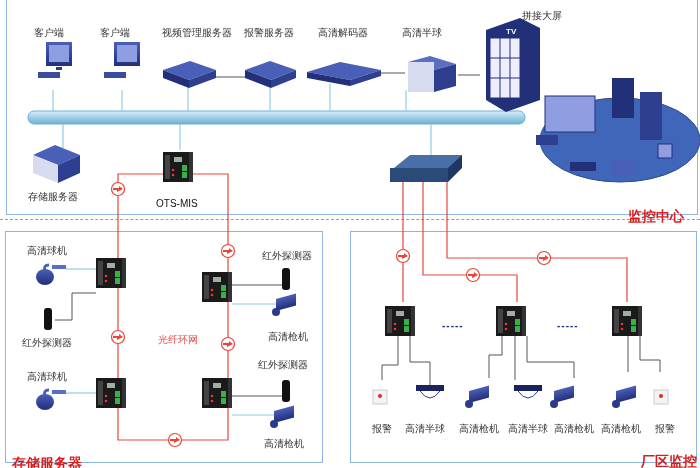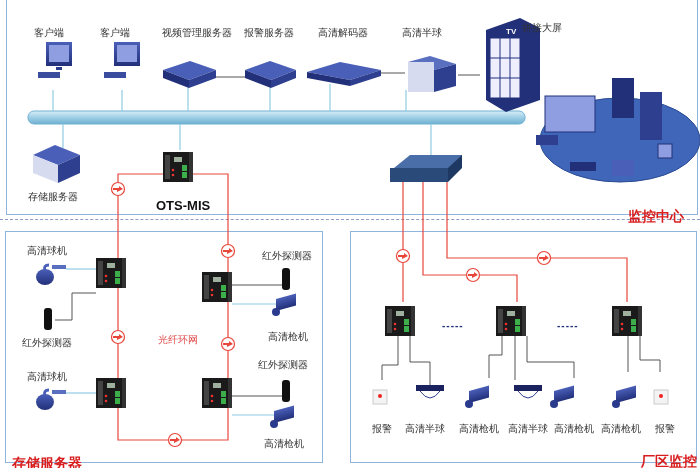--- a/index.html
+++ b/index.html
@@ -1,20 +1,20 @@
 <!DOCTYPE html>
 <html><head>
 <meta charset="utf-8">
 <style>
   html,body{margin:0;padding:0;background:#fff;}
   body{width:700px;height:468px;position:relative;overflow:hidden;font-family:"DejaVu Serif","Liberation Serif",serif;}
   .lbl{position:absolute;font-size:10px;color:#333;white-space:nowrap;}
   .zone-title{position:absolute;font-size:14px;color:#d81e1e;font-weight:bold;white-space:nowrap;margin-top:9px;}
   .ring-lbl{position:absolute;font-size:10px;color:#e24a4a;white-space:nowrap;}
-  .ots{position:absolute;font-family:"Liberation Sans",sans-serif;font-size:13px;color:#111;font-weight:bold;}
+  .ots{position:absolute;font-family:"Liberation Sans",sans-serif;font-size:10px;color:#111;font-weight:normal;}
   svg{position:absolute;left:0;top:0;}
   .box{position:absolute;border:1.5px solid #8fb4de;}
   .dash{position:absolute;left:0;width:700px;border-top:1.5px dashed #8a9bc4;}
 </style>
 </head>
 <body>
 
 <div class="box" style="left:6px;top:-2px;width:690px;height:216px;border-top:none;"></div>
 <div class="dash" style="top:219px;"></div>
 <div class="box" style="left:5px;top:231px;width:316px;height:230px;"></div>
@@ -216,21 +216,21 @@
   <use href="#gun" x="550" y="392"></use>
   <use href="#gun" x="612" y="392"></use>
 </svg>
 
 <span class="lbl" style="left:34px;top:26px;">客户端</span>
 <span class="lbl" style="left:100px;top:26px;">客户端</span>
 <span class="lbl" style="left:162px;top:26px;">视频管理服务器</span>
 <span class="lbl" style="left:244px;top:26px;">报警服务器</span>
 <span class="lbl" style="left:318px;top:26px;">高清解码器</span>
 <span class="lbl" style="left:402px;top:26px;">高清半球</span>
-<span class="lbl" style="left:522px;top:21px;text-align:center;">拼接大屏</span>
+<span class="lbl" style="left:522px;top:9px;text-align:center;">拼接大屏</span>
 <span class="lbl" style="left:28px;top:190px;">存储服务器</span>
 <span class="ots" style="left:156px;top:198px;">OTS-MIS</span>
 <span class="zone-title" style="left:628px;top:199px;">监控中心</span>
 
 <span class="lbl" style="left:27px;top:244px;">高清球机</span>
 <span class="lbl" style="left:22px;top:336px;">红外探测器</span>
 <span class="lbl" style="left:27px;top:370px;">高清球机</span>
 <span class="lbl" style="left:262px;top:249px;">红外探测器</span>
 <span class="lbl" style="left:268px;top:330px;">高清枪机</span>
 <span class="lbl" style="left:258px;top:358px;">红外探测器</span>

